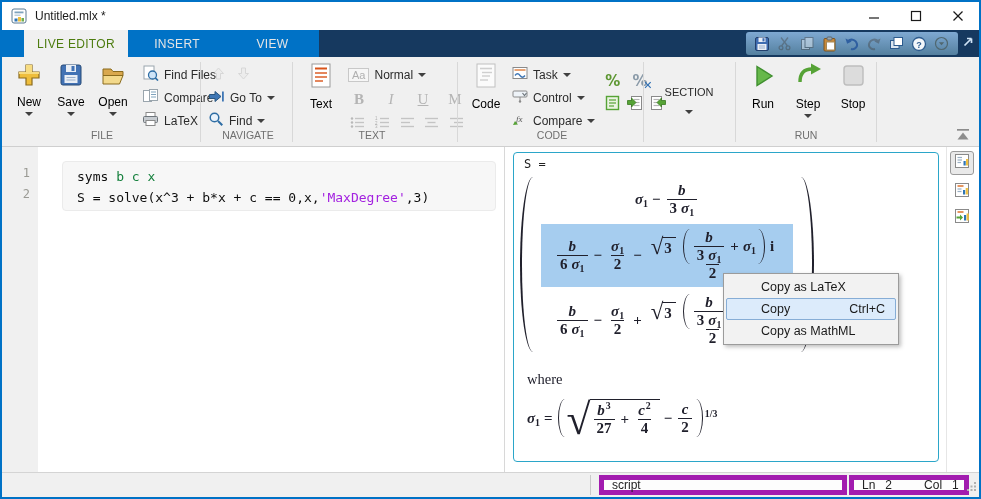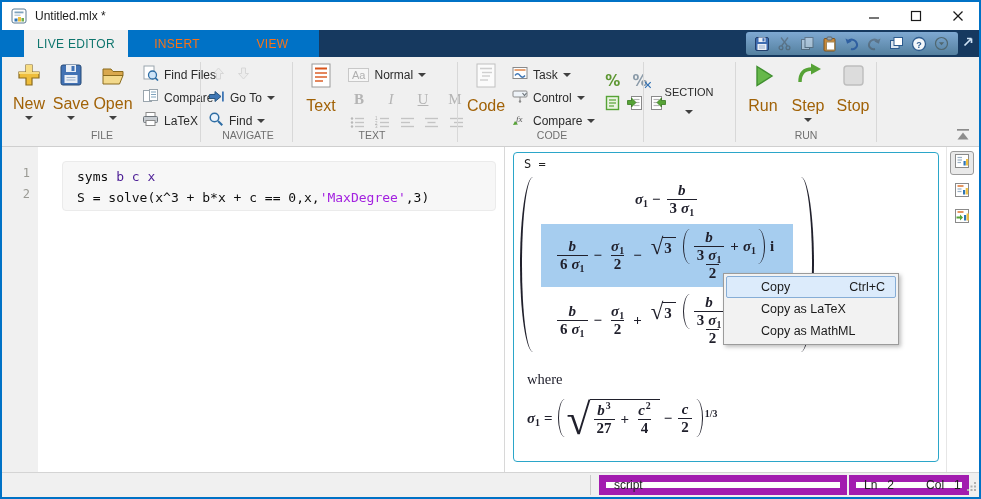--- a/index.html
+++ b/index.html
@@ -11,52 +11,52 @@
   .titlebar{position:absolute;left:0;top:0;width:977px;height:28px;background:#fff;display:flex;align-items:center;}
   .app-icon{margin-left:9px;display:flex;}
   .title{margin-left:8px;font-size:12px;}
   .win-controls{position:absolute;right:0;top:0;height:28px;display:flex;}
   .win-btn{width:42px;height:28px;display:flex;align-items:center;justify-content:center;}
 
   
   .tabrow{position:absolute;left:0;top:28px;width:977px;height:27px;background:#16395F;}
   .tabrow .bluepart{position:absolute;left:0;top:0;width:317px;height:27px;background:#0072C6;}
   .tab{position:absolute;top:0;height:27px;display:flex;align-items:center;justify-content:center;
-    font-size:12px;color:#f97316;letter-spacing:.3px;}
-  .tab.active{background:#f0f0f0;color:#0f766e;}
+    font-size:12px;color:#e5e5e5;letter-spacing:.3px;}
+  .tab.active{background:#f0f0f0;color:#4d7c0f;}
   .qat{position:absolute;left:744px;top:2px;width:212px;height:23px;border-radius:3px;
     background:linear-gradient(#7fa9d2,#54809f);display:flex;align-items:center;gap:4px;padding:0 7px;}
   .qat-btn{width:20px;height:19px;display:flex;align-items:center;justify-content:center;}
   .dis{opacity:.42;filter:grayscale(1);}
   .undock{position:absolute;right:4px;top:5px;}
 
   
   .ribbon{position:absolute;left:0;top:55px;width:977px;height:90px;background:#f0f0f0;border-bottom:1px solid #cfcfcf;}
   .rdiv{position:absolute;top:5px;height:80px;width:1px;background:#d8d8d8;}
   .sec-label{position:absolute;top:72px;font-size:10.5px;color:#6f6f6f;text-align:center;}
   .bigbtn{display:flex;flex-direction:column;align-items:center;width:42px;padding-top:5px;}
-  .bigbtn .lbl{font-size:16px;margin-top:3px;color:#a16207;}
+  .bigbtn .lbl{font-size:12px;margin-top:3px;color:#000000;}
   .caret{width:0;height:0;border-left:4px solid transparent;border-right:4px solid transparent;border-top:4px solid #404040;margin-top:3px;}
   .smallbtn{display:flex;align-items:center;gap:5px;height:23px;font-size:12px;color:#2b2b2b;}
   .stack{display:flex;flex-direction:column;justify-content:flex-start;padding-top:6px;}
   .grayed{color:#b0b0b0;}
   .pct{font-weight:bold;font-size:15px;font-family:"DejaVu Sans",sans-serif;}
   .pct.green{color:#5d9732;}
   .pct.gray{color:#8a9aa8;position:relative;}
   .pct .bx{position:absolute;right:-5px;bottom:-2px;color:#2f6fb4;font-size:11px;font-weight:bold;}
   .fmt-letter{font-family:"Liberation Serif",serif;font-size:15px;color:#b4b4b4;width:18px;text-align:center;}
 
   
   .content{position:absolute;left:0;top:145px;width:977px;height:325px;background:#fff;}
   .gutter{position:absolute;left:0;top:0;width:36px;height:100%;background:#f0f0f0;
     font-family:"DejaVu Sans Mono",monospace;font-size:12px;color:#9a9a94;text-align:right;padding:16px 8px 0 0;line-height:21px;}
   .code-block{position:absolute;left:60px;top:14px;width:434px;height:50px;background:#f7f7f7;
     border:1px solid #ebebeb;border-radius:4px;padding:4px 14px;
     font-family:"DejaVu Sans Mono",monospace;font-size:13px;line-height:21px;white-space:pre;color:#0f0f0f;}
-  .tok-var{color:#4c1d95;}
+  .tok-var{color:#15803d;}
   .tok-str{color:#A321E0;}
   .pane-divider{position:absolute;left:502px;top:0;width:1px;height:100%;background:#d8d8d8;}
   .strip-divider{position:absolute;left:944px;top:0;width:1px;height:100%;background:#e6e6e6;}
 
   
   .output-box{position:absolute;left:511px;top:5px;width:426px;height:310px;background:#fff;
     border:1.5px solid #2BA6C9;border-radius:4px;}
   .result-label{position:absolute;left:10px;top:4px;font-family:"DejaVu Sans Mono",monospace;font-size:12px;color:#222;}
   .math{color:#20202c;font-weight:600;font-size:15px;font-family:"Liberation Serif","DejaVu Serif",serif;}
   .matrix{position:absolute;left:6px;top:24px;display:flex;align-items:stretch;}
@@ -96,21 +96,21 @@
 
   
   .context-menu{position:absolute;left:721px;top:126px;width:176px;background:#f2f2f2;
     border:1px solid #9b9b9b;box-shadow:2px 2px 4px rgba(0,0,0,.25);z-index:10;padding:2px;font-size:12.5px;}
   .menu-item{height:22px;display:flex;align-items:center;padding:0 10px 0 34px;color:#1a1a1a;border:1px solid transparent;border-radius:2px;}
   .menu-item.hilite{background:#dcebfb;border-color:#86add6;}
   .menu-shortcut{margin-left:auto;color:#1a1a1a;}
 
   
   .statusbar{position:absolute;left:0;top:470px;width:977px;height:25px;background:#f0f0f0;border-top:1px solid #d4d4d4;font-size:12px;}
-  .sb-box{position:absolute;top:2px;height:20px;background:#fdfdfd;border:7px solid #a21caf;display:flex;align-items:center;padding:0 8px;color:#222;}
+  .sb-box{position:absolute;top:2px;height:20px;background:#fdfdfd;border:5px solid #a21caf;display:flex;align-items:center;padding:0 8px;color:#222;}
   .sb-div{position:absolute;left:588px;top:2px;width:1px;height:20px;background:#c9c9c9;}
   .grip{position:absolute;right:2px;bottom:2px;}
 </style>
 </head>
 <body>
 
 <div class="window">
 
   <div class="titlebar">
     <span class="app-icon">
@@ -836,26 +836,26 @@
       <span><svg width="16" height="16">
             <rect x="1.5" y="1.5" width="13" height="13" fill="#fff" stroke="#8a8a8a"></rect>
             <line x1="3.5" y1="4" x2="9.5" y2="4" stroke="#E07B39" stroke-width="1.6"></line>
             <path d="M2.5 8.5 h3.5 v-2 l3 3 -3 3 v-2 h-3.5z" fill="#56a336"></path>
             <rect x="10" y="7" width="2.2" height="5.5" fill="#2e75b6"></rect>
             <rect x="12.6" y="5.5" width="2.2" height="7" fill="#f0c040"></rect>
           </svg></span>
     </div>
 
     <div class="context-menu">
+      <div class="menu-item">
+        <span>Copy as LaTeX</span>
+      </div>
       <div class="menu-item hilite">
         <span>Copy</span>
         <span class="menu-shortcut">Ctrl+C</span>
-      </div>
-      <div class="menu-item">
-        <span>Copy as LaTeX</span>
       </div>
       <div class="menu-item">
         <span>Copy as MathML</span>
       </div>
     </div>
   </div>
 
   <div class="statusbar">
     <div class="sb-div"></div>
     <div class="sb-box" style="left:597px;width:248px;">

